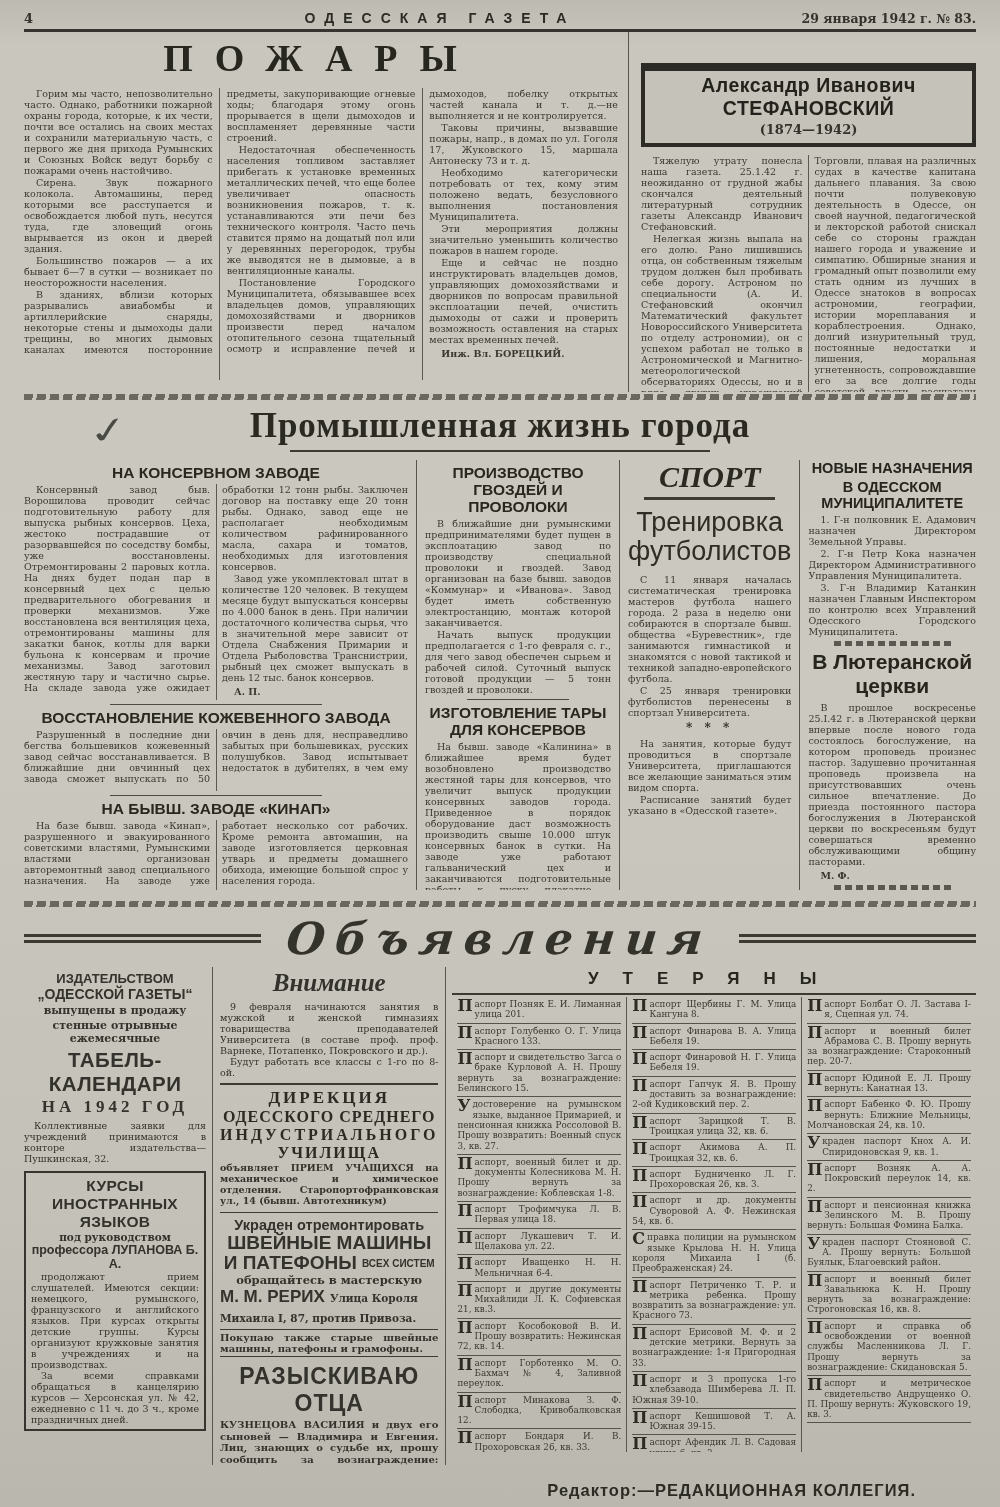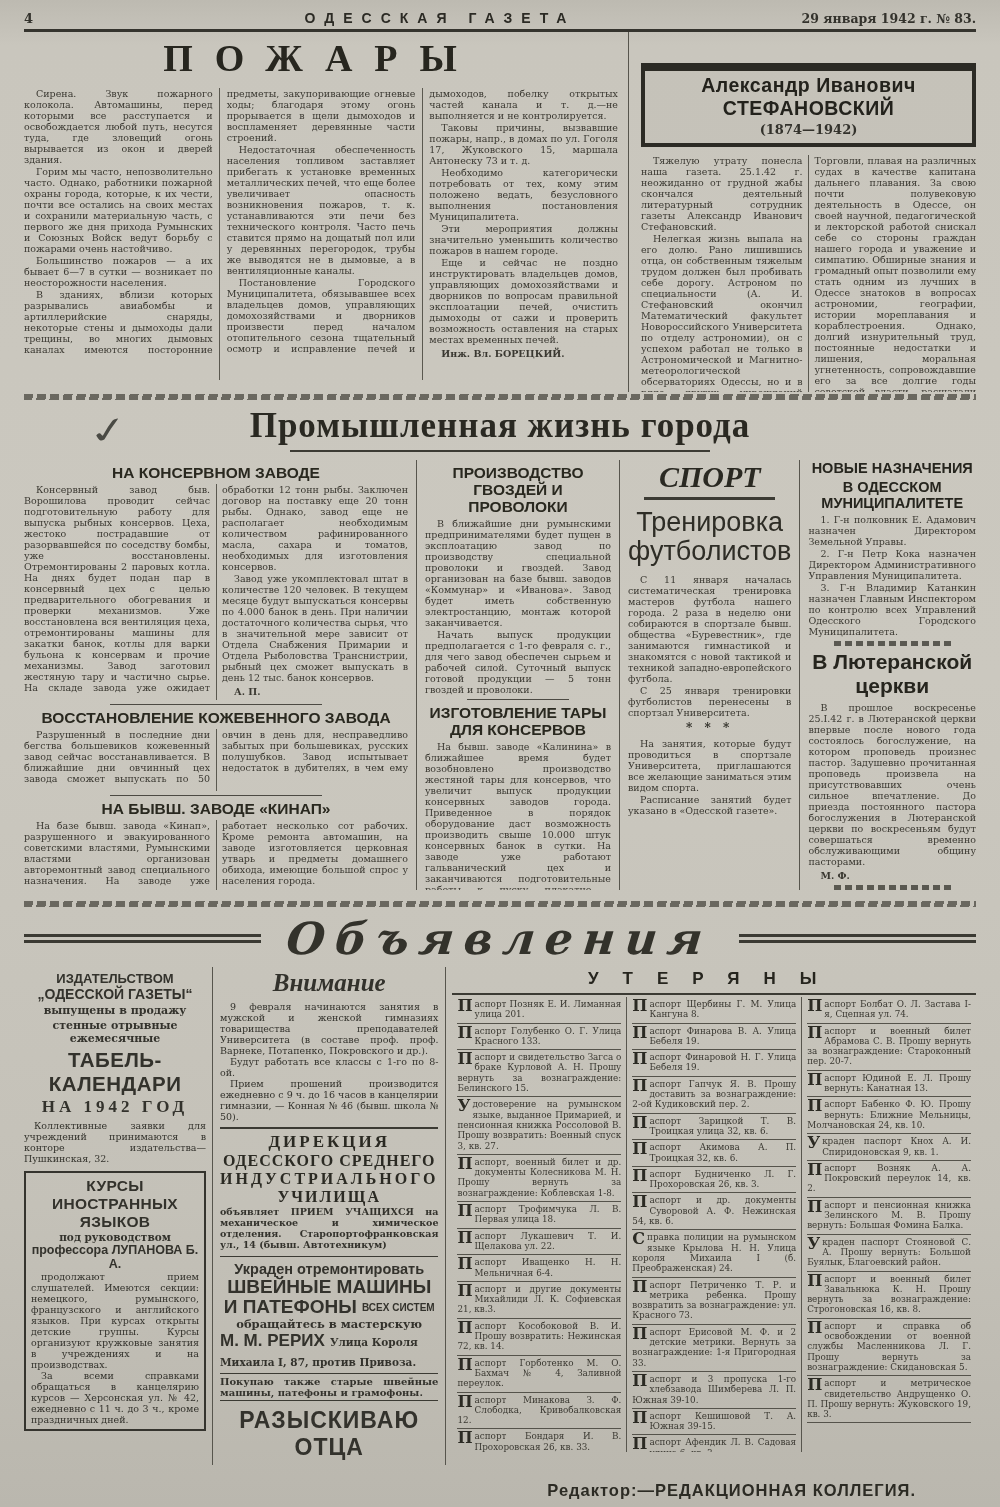--- a/index.html
+++ b/index.html
@@ -102,22 +102,22 @@
     <div class="mast-page">4</div>
     <div class="mast-title">ОДЕССКАЯ ГАЗЕТА</div>
     <div class="mast-date">29 января 1942 г. № 83.</div>
   </div>
 
   <div class="sec-top">
     <div class="fires-block">
       <div class="fires-head">ПОЖАРЫ</div>
       <div class="fires-body news">
         <div>
+            <p>Горим мы часто, непозволительно часто. Однако, работники пожарной охраны города, которые, к их чести, почти все остались на своих местах и сохранили материальную часть, с первого же дня прихода Румынских и Союзных Войск ведут борьбу с пожарами очень настойчиво.</p>
             <p>Сирена. Звук пожарного колокола. Автомашины, перед которыми все расступается и освобождается любой путь, несутся туда, где зловещий огонь вырывается из окон и дверей здания.</p>
-            <p>Горим мы часто, непозволительно часто. Однако, работники пожарной охраны города, которые, к их чести, почти все остались на своих местах и сохранили материальную часть, с первого же дня прихода Румынских и Союзных Войск ведут борьбу с пожарами очень настойчиво.</p>
             <p>Большинство пожаров — а их бывает 6—7 в сутки — возникает по неосторожности населения.</p>
             <p>В зданиях, вблизи которых разрывались авиабомбы и артиллерийские снаряды, некоторые стены и дымоходы дали трещины, во многих дымовых каналах имеются посторонние предметы, закупоривающие огневые ходы; благодаря этому огонь прорывается в щели дымоходов и воспламеняет деревянные части строений.</p>
             <p>Недостаточная обеспеченность населения топливом заставляет прибегать к установке временных металлических печей, что еще более увеличивает опасность возникновения пожаров, т. к. устанавливаются эти печи без технического контроля. Часто печь ставится прямо на дощатый пол или у деревянных перегородок, трубы же выводятся не в дымовые, а в вентиляционные каналы.</p>
             <p>Постановление Городского Муниципалитета, обязывавшее всех владельцев домов, управляющих домохозяйствами и дворников произвести перед началом отопительного сезона тщательный осмотр и исправление печей и дымоходов, побелку открытых частей канала и т. д.—не выполняется и не контролируется.</p>
             <p>Таковы причины, вызвавшие пожары, напр., в домах по ул. Гоголя 17, Жуковского 15, маршала Антонеску 73 и т. д.</p>
             <p>Необходимо категорически потребовать от тех, кому этим положено ведать, безусловного выполнения постановления Муниципалитета.</p>
             <p>Эти мероприятия должны значительно уменьшить количество пожаров в нашем городе.</p>
             <p>Еще и сейчас не поздно инструктировать владельцев домов, управляющих домохозяйствами и дворников по вопросам правильной эксплоатации печей, очистить дымоходы от сажи и проверить возможность оставления на старых местах временных печей.</p>
           </div>
         <p class="sig">Инж. Вл. БОРЕЦКИЙ.</p>
@@ -255,21 +255,20 @@
           </div>
         </div>
 
       </div>
 
       <div class="adcol2">
         <div class="vnim-title">Внимание</div>
         <div class="small-just">
             <p>9 февраля начинаются занятия в мужской и женской гимназиях товарищества преподавателей Университета (в составе проф. проф. Варнеке, Потапенко, Покровского и др.).</p>
             <p>Будут работать все классы с 1-го по 8-ой.</p>
-            <p>Прием прошений производится ежедневно с 9 ч. до 16 часов в канцелярии гимназии, — Конная № 46 (бывш. школа № 50).</p>
           </div>
         <div class="dir-lines">
           <div class="l1">ДИРЕКЦИЯ</div>
           <div class="l2">ОДЕССКОГО СРЕДНЕГО</div>
           <div class="l3">ИНДУСТРИАЛЬНОГО</div>
           <div class="l4">УЧИЛИЩА</div>
         </div>
         <div class="small-just" style="font-weight:bold;">объявляет ПРИЕМ УЧАЩИХСЯ на механическое и химическое отделения. Старопортофранковская ул., 14 (бывш. Автотехникум)</div>
         <div class="sew-lead">Украден отремонтировать</div>
         <div class="sew-big"><span>ШВЕЙНЫЕ МАШИНЫ И ПАТЕФОНЫ</span> <span class="sew-sys">ВСЕХ СИСТЕМ</span></div>

